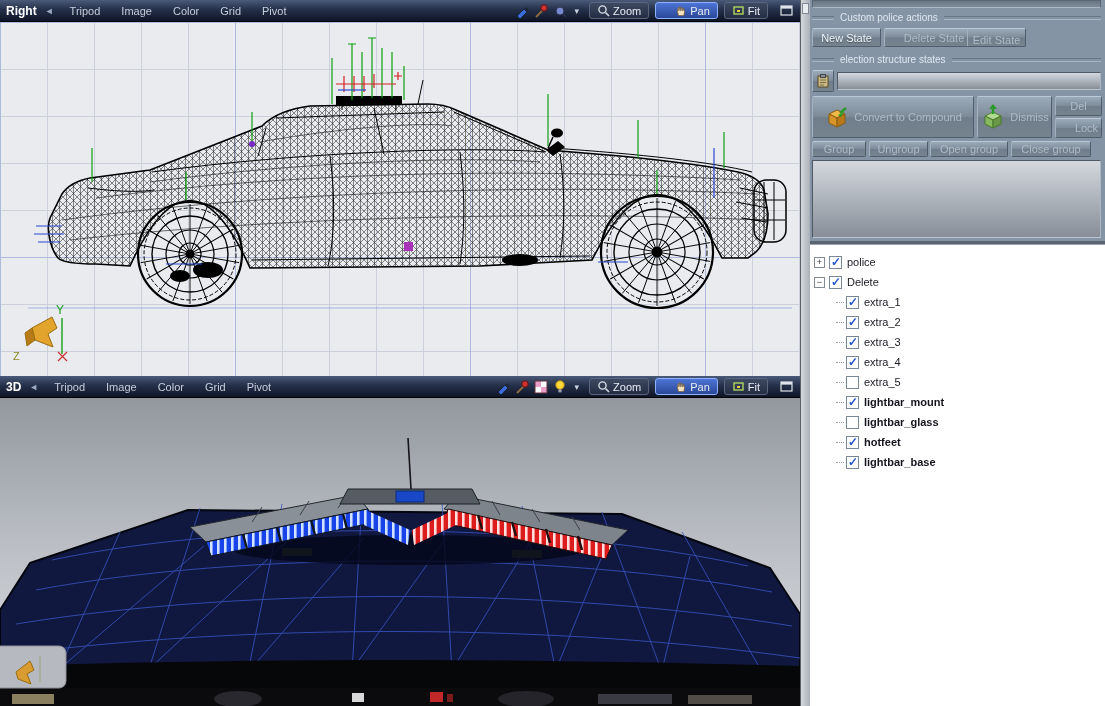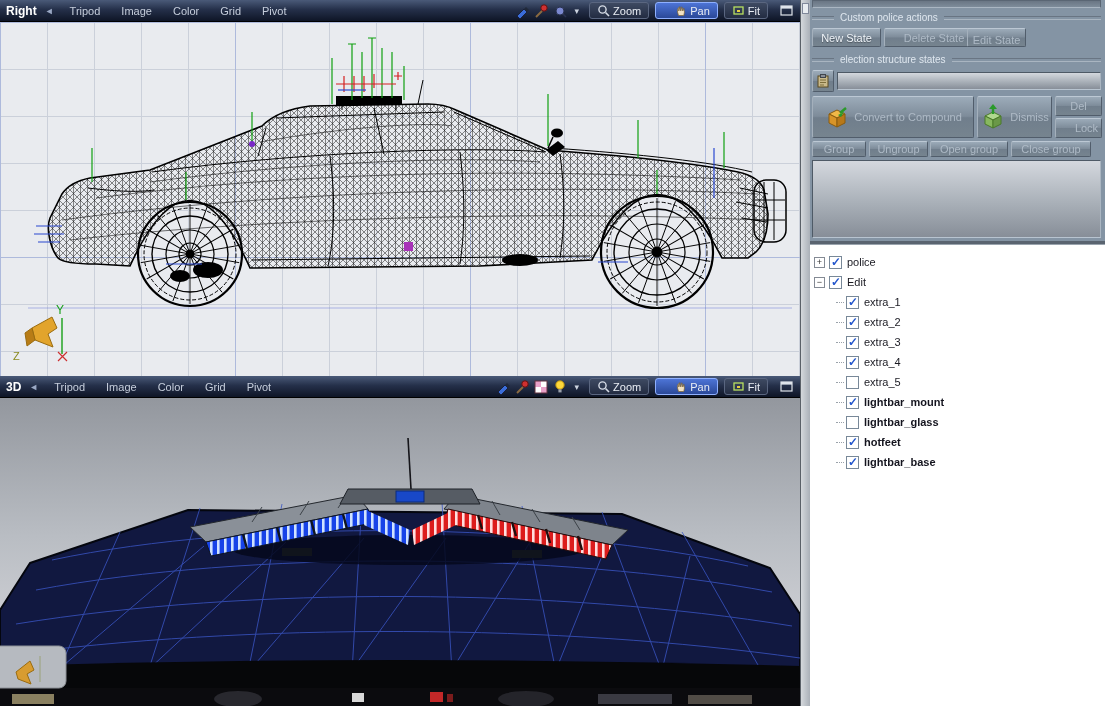--- a/index.html
+++ b/index.html
@@ -556,21 +556,21 @@
 
       <div class="tree-row lvl0">
         <span class="expander">+</span>
         <span class="cb" data-checked="true"></span>
         <span class="tlabel" data-bold="false">police</span>
       </div>
 
       <div class="tree-row lvl0">
         <span class="expander">−</span>
         <span class="cb" data-checked="true"></span>
-        <span class="tlabel" data-bold="false">Edit</span>
+        <span class="tlabel" data-bold="false">Delete</span>
       </div>
 
       <div class="tree-row lvl1">
         <span class="connector"></span>
         <span class="cb" data-checked="true"></span>
         <span class="tlabel" data-bold="false">extra_1</span>
       </div>
 
       <div class="tree-row lvl1">
         <span class="connector"></span>

